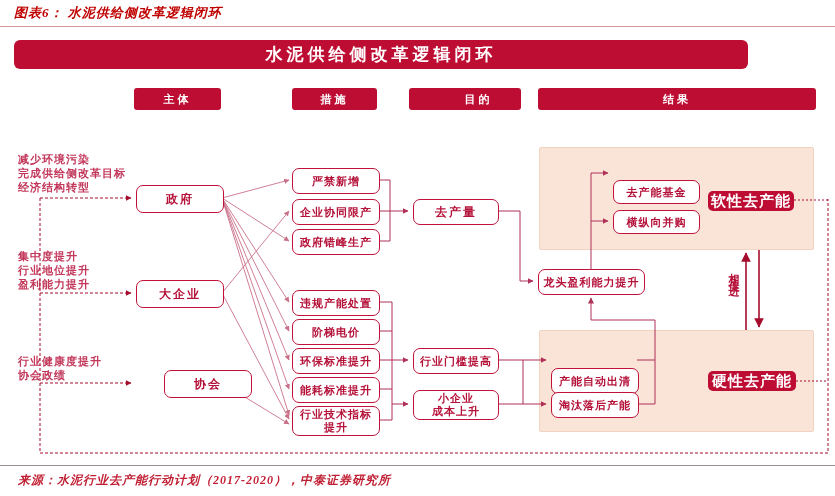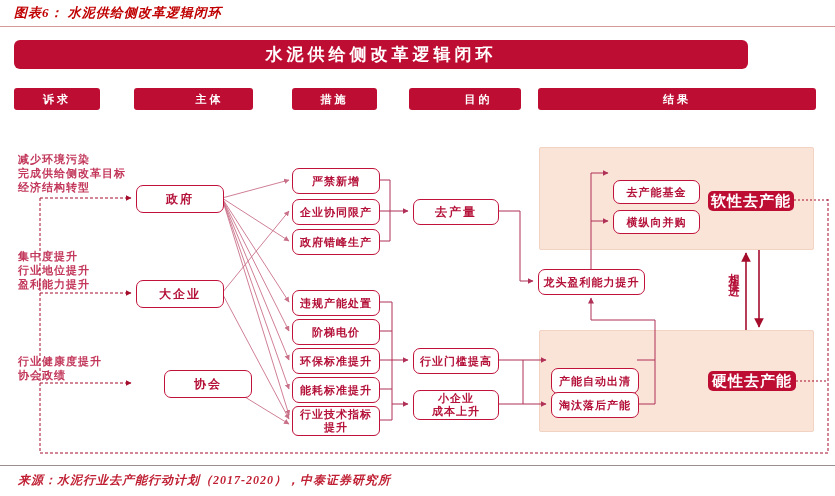--- a/index.html
+++ b/index.html
@@ -57,22 +57,21 @@
 </style>
 </head>
 <body>
 
 <div id="stage">
 
   <div class="abs" id="chart-title">图表6： 水泥供给侧改革逻辑闭环</div>
   <div class="abs" id="title-rule"></div>
   <div class="abs" id="banner">水泥供给侧改革逻辑闭环</div>
 
-  <div class="abs col-chip" style="left:14px;width:86px;">诉求</div>
-  <div class="abs col-chip" style="left:134px;width:87px;padding-left:32px;">主体</div>
+  <div class="abs col-chip" style="left:134px;width:87px;">主体</div>
   <div class="abs col-chip" style="left:292px;width:85px;">措施</div>
   <div class="abs col-chip" style="left:409px;width:85px;padding-left:27px;">目的</div>
   <div class="abs col-chip" style="left:538px;width:278px;">结果</div>
 
   <div class="abs demand-text" style="top:153px;">减少环境污染
 完成供给侧改革目标
 经济结构转型</div>
   <div class="abs demand-text" style="top:250px;">集中度提升
 行业地位提升
 盈利能力提升</div>
@@ -160,21 +159,21 @@
   <div class="abs node big" style="left:136px;top:280px;width:86px;height:26px;">大企业</div>
   <div class="abs node big" style="left:136px;top:370px;width:86px;height:26px;margin-left:28px;">协会</div>
 
   <div class="abs node" style="left:292px;top:168px;width:86px;height:24px;">严禁新增</div>
   <div class="abs node" style="left:292px;top:199px;width:86px;height:24px;">企业协同限产</div>
   <div class="abs node" style="left:292px;top:229px;width:86px;height:24px;">政府错峰生产</div>
   <div class="abs node" style="left:292px;top:290px;width:86px;height:24px;">违规产能处置</div>
   <div class="abs node" style="left:292px;top:319px;width:86px;height:24px;">阶梯电价</div>
   <div class="abs node" style="left:292px;top:348px;width:86px;height:24px;">环保标准提升</div>
   <div class="abs node" style="left:292px;top:377px;width:86px;height:24px;">能耗标准提升</div>
-  <div class="abs node" style="left:292px;top:406px;width:86px;height:28px;border-radius:6px;">行业技术指标
+  <div class="abs node" style="left:292px;top:406px;width:86px;height:28px;">行业技术指标
 提升</div>
 
   <div class="abs node big" style="left:413px;top:199px;width:84px;height:24px;">去产量</div>
   <div class="abs node" style="left:413px;top:348px;width:84px;height:24px;">行业门槛提高</div>
   <div class="abs node" style="left:413px;top:390px;width:84px;height:28px;">小企业
 成本上升</div>
 
   <div class="abs node" style="left:613px;top:150px;width:85px;height:22px;margin-top:30px;">去产能基金</div>
   <div class="abs node" style="left:613px;top:210px;width:85px;height:22px;">横纵向并购</div>
   <div class="abs chip-solid" style="left:708px;top:191px;width:86px;height:20px;">软性去产能</div>

